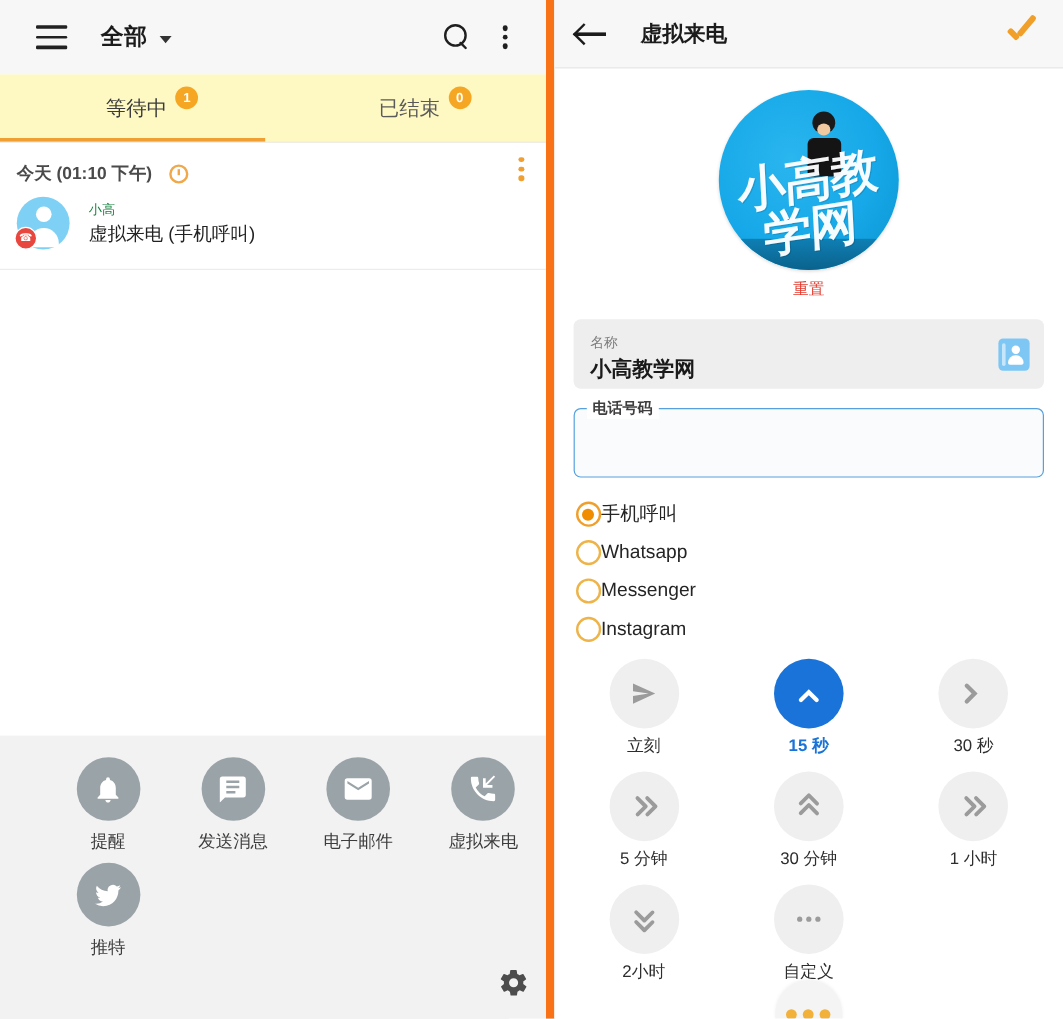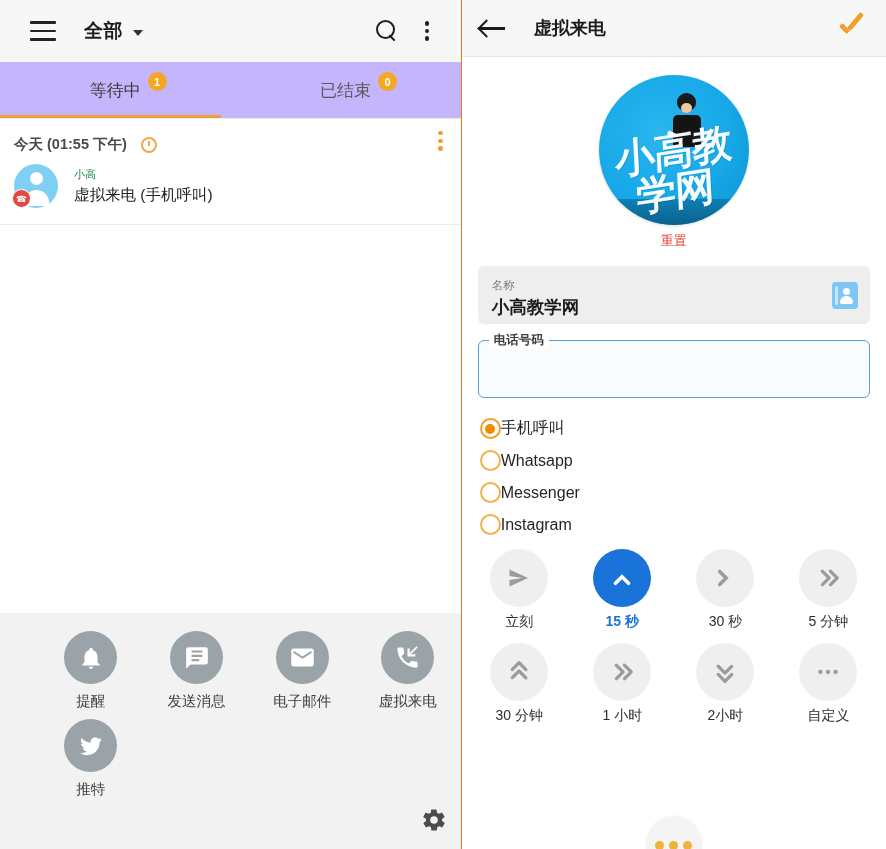--- a/index.html
+++ b/index.html
@@ -10,21 +10,21 @@
     overflow: hidden;
   }
   .app { position: relative; width: 886px; height: 849px; display: flex; }
 
   
   .left-panel {
     width: 482px; height: 849px;
     background: #ffffff;
     position: relative;
     display: flex; flex-direction: column;
-    border-right: 1px solid #f97316;
+    border-right: 7px solid #f97316;
   }
   .l-appbar {
     height: 62px; background: #f7f7f7;
     display: flex; align-items: center; padding: 0 14px;
     flex: none;
   }
   .hamburger {
     width: 26px; height: 20px; margin-left: 16px; margin-right: 28px;
     display: flex; flex-direction: column; justify-content: space-between;
     cursor: pointer;
@@ -51,21 +51,21 @@
   .search-glyph::after {
     content: ""; position: absolute; left: 13px; top: 14px;
     width: 8px; height: 2.3px; background: #1f1f1f; border-radius: 2px;
     transform: rotate(45deg); transform-origin: left center;
   }
   .dots-v { display: flex; flex-direction: column; gap: 3.4px; align-items: center; }
   .dots-v span { width: 4.2px; height: 4.2px; background: #1f1f1f; border-radius: 50%; }
 
   
   .l-tabs {
-    height: 57px; display: flex; background: #c4b5fd; position: relative; flex: none;
+    height: 57px; display: flex; background: #fef9c3; position: relative; flex: none;
     border-bottom: 1px solid #ececec;
   }
   .l-tab {
     flex: 1; display: flex; align-items: center; justify-content: center;
     position: relative; cursor: pointer;
   }
   .l-tab .tab-label { font-size: 17px; color: #3b3b3b; }
   .l-tab.inactive .tab-label { color: #5a5a5a; text-align: center; }
   .tab-badge {
     position: absolute; top: 10px; margin-left: 84px;
@@ -268,21 +268,21 @@
   }
   .radio-row.selected .radio-dot { border-color: #f0a02a; }
   .radio-row.selected .radio-dot::after {
     content: ""; width: 10px; height: 10px; border-radius: 50%; background: #f08c00;
   }
   .radio-label { font-size: 16px; color: #252525; }
 
   
   .timing {
     padding: 14px 6px 0 6px;
-    display: grid; grid-template-columns: repeat(4, 1fr);
+    display: grid; grid-template-columns: repeat(3, 1fr);
     row-gap: 12px;
   }
   .timing-item {
     display: flex; flex-direction: column; align-items: center; gap: 6px; cursor: pointer;
   }
   .timing-circle {
     width: 58px; height: 58px; border-radius: 50%; background: #efefef;
     display: flex; align-items: center; justify-content: center;
   }
   .timing-item.active .timing-circle { background: #1a73d8; }
@@ -334,21 +334,21 @@
       </div>
       <div class="l-tab inactive">
         <span class="tab-label">已结束</span>
         <span class="tab-badge">0</span>
       </div>
       <div class="tab-indicator"></div>
     </div>
 
     <div class="l-list">
       <div class="list-group-header">
-        <span class="group-date">今天 (01:55 下午)</span>
+        <span class="group-date">今天 (01:10 下午)</span>
         <span class="clock-ic"></span>
         <span class="group-more">
           <span></span>
             <span></span>
             <span></span>
         </span>
       </div>
 
       <div class="list-row">
         <div class="avatar-wrap">

